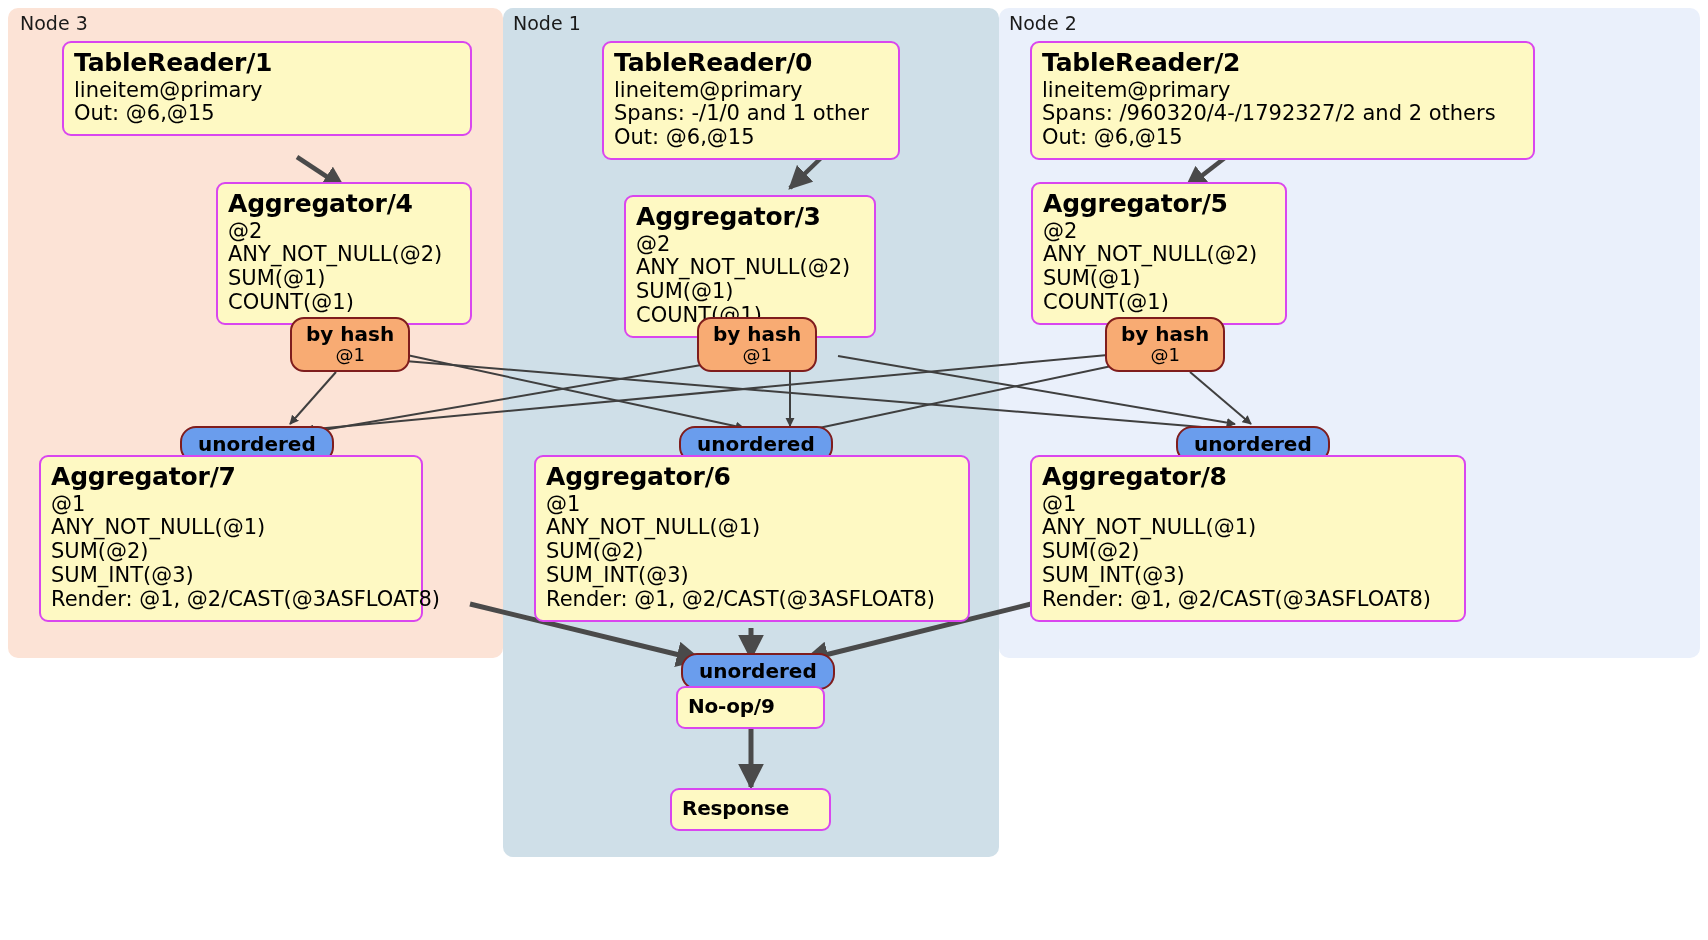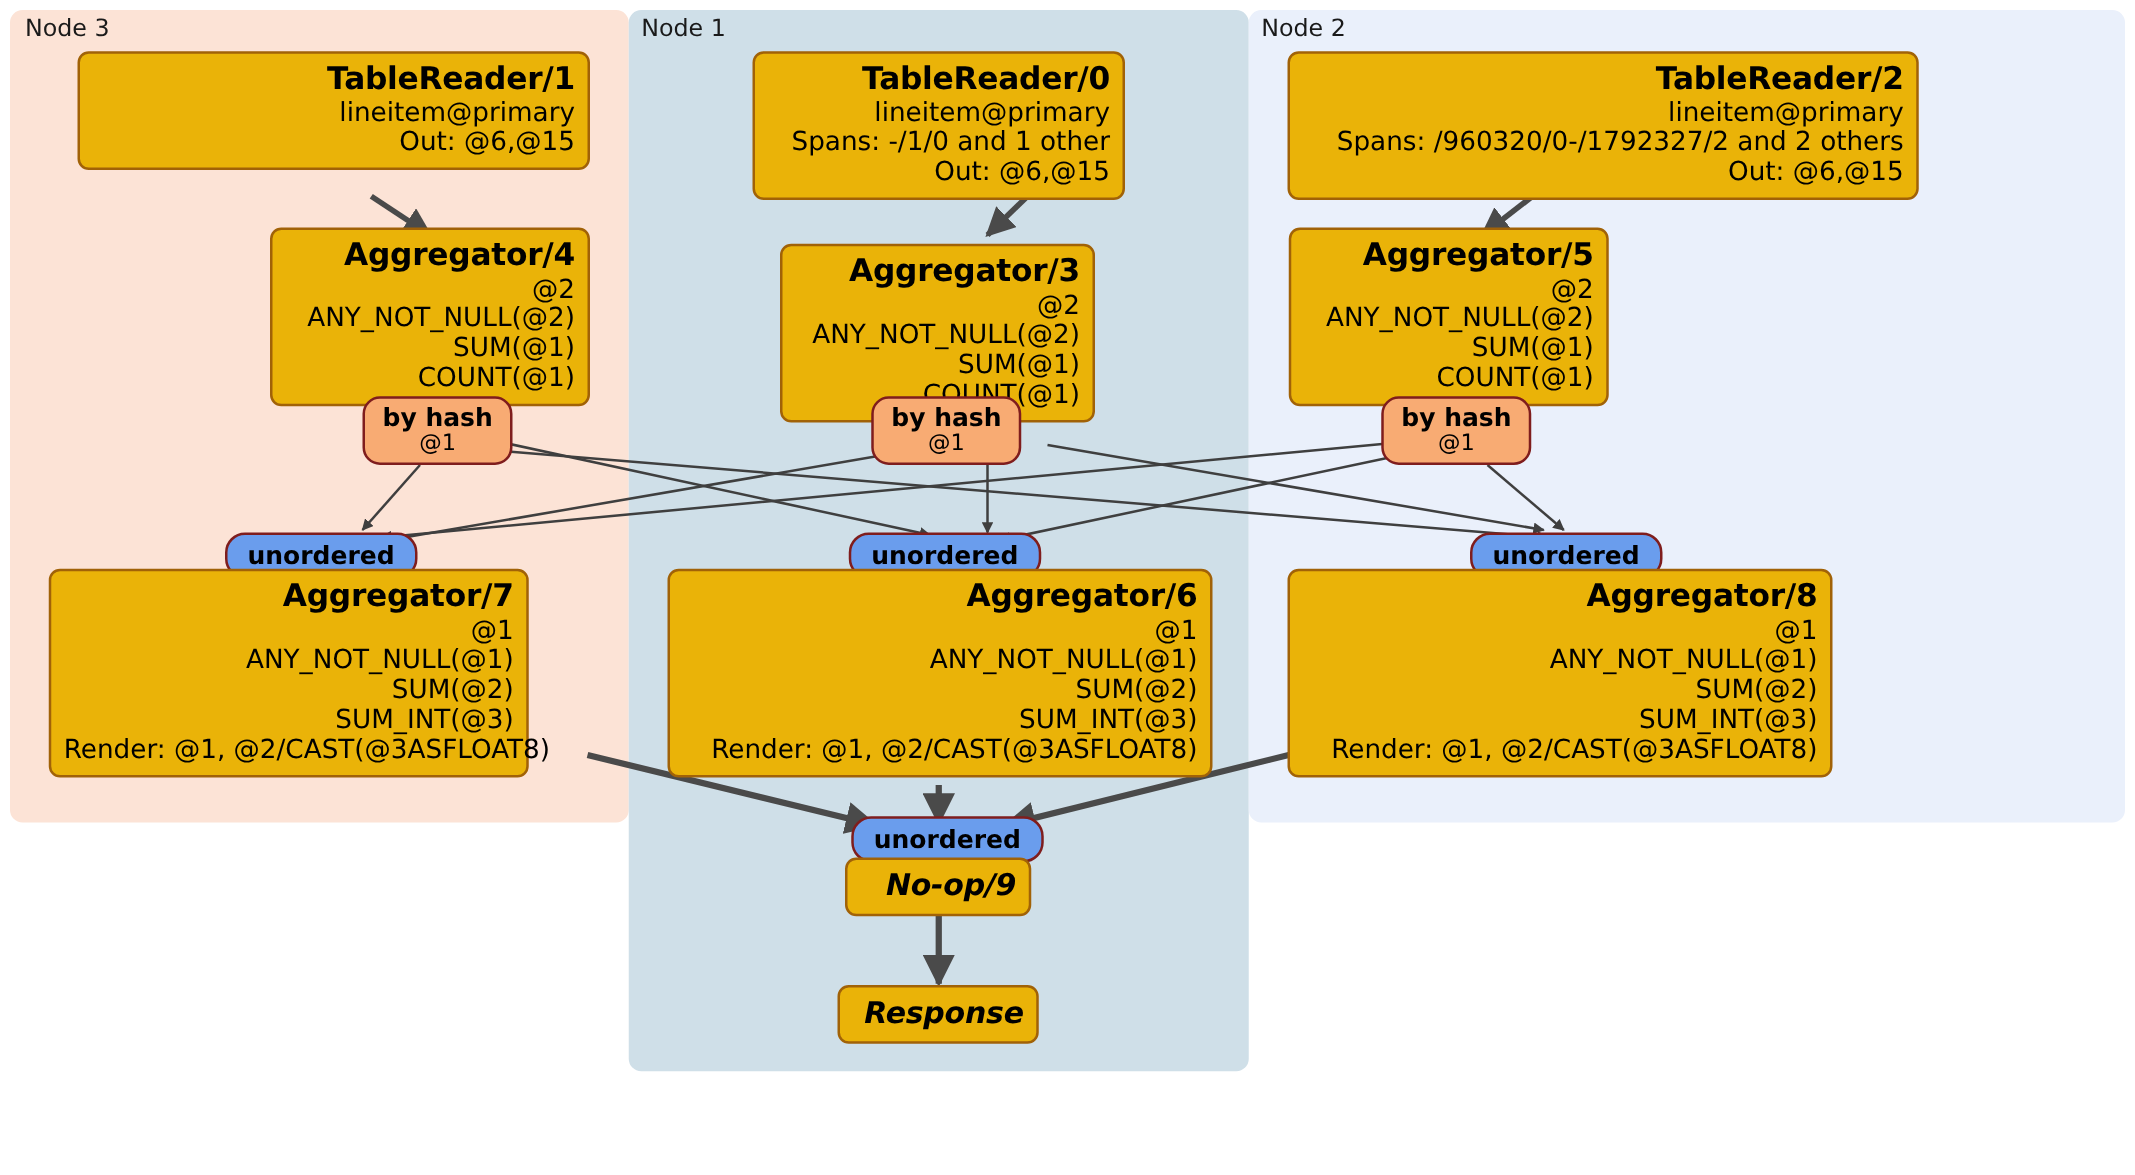--- a/index.html
+++ b/index.html
@@ -39,43 +39,42 @@
     top: 0;
     width: 1708px;
     height: 940px;
     pointer-events: none;
   }
 
   
   .proc {
     position: absolute;
     box-sizing: border-box;
-    background: #eab308;
-    border: 2px solid #a16207;
+    background: #fef9c3;
+    border: 2px solid #d946ef;
     border-radius: 9px;
-    text-align: right;
+    text-align: left;
     padding: 6px 10px 8px 10px;
     color: #000;
     line-height: 1.14;
   }
   .proc .ttl {
     font-weight: bold;
     font-size: 25px;
     letter-spacing: -0.2px;
     margin-bottom: 1px;
     white-space: nowrap;
   }
   .proc .ln {
     font-size: 21px;
     white-space: nowrap;
   }
   .proc.small .ttl {
-    font-size: 24px;
+    font-size: 20px;
     margin: 0;
-    font-style: italic;
   }
 
   
   .badge {
     position: absolute;
     box-sizing: border-box;
     border: 2px solid #7f1d1d;
     text-align: center;
     color: #000;
     line-height: 1.1;
@@ -156,21 +155,21 @@
   <div class="proc" style="left:602px; top:41px; width:298px;">
     <div class="ttl">TableReader/0</div>
     <div class="ln">lineitem@primary</div>
     <div class="ln">Spans: -/1/0 and 1 other</div>
     <div class="ln">Out: @6,@15</div>
   </div>
 
   <div class="proc" style="left:1030px; top:41px; width:505px;">
     <div class="ttl">TableReader/2</div>
     <div class="ln">lineitem@primary</div>
-    <div class="ln">Spans: /960320/0-/1792327/2 and 2 others</div>
+    <div class="ln">Spans: /960320/4-/1792327/2 and 2 others</div>
     <div class="ln">Out: @6,@15</div>
   </div>
 
   <div class="proc" style="left:216px; top:182px; width:256px;">
     <div class="ttl">Aggregator/4</div>
     <div class="ln">@2</div>
     <div class="ln">ANY_NOT_NULL(@2)</div>
     <div class="ln">SUM(@1)</div>
     <div class="ln">COUNT(@1)</div>
   </div>

